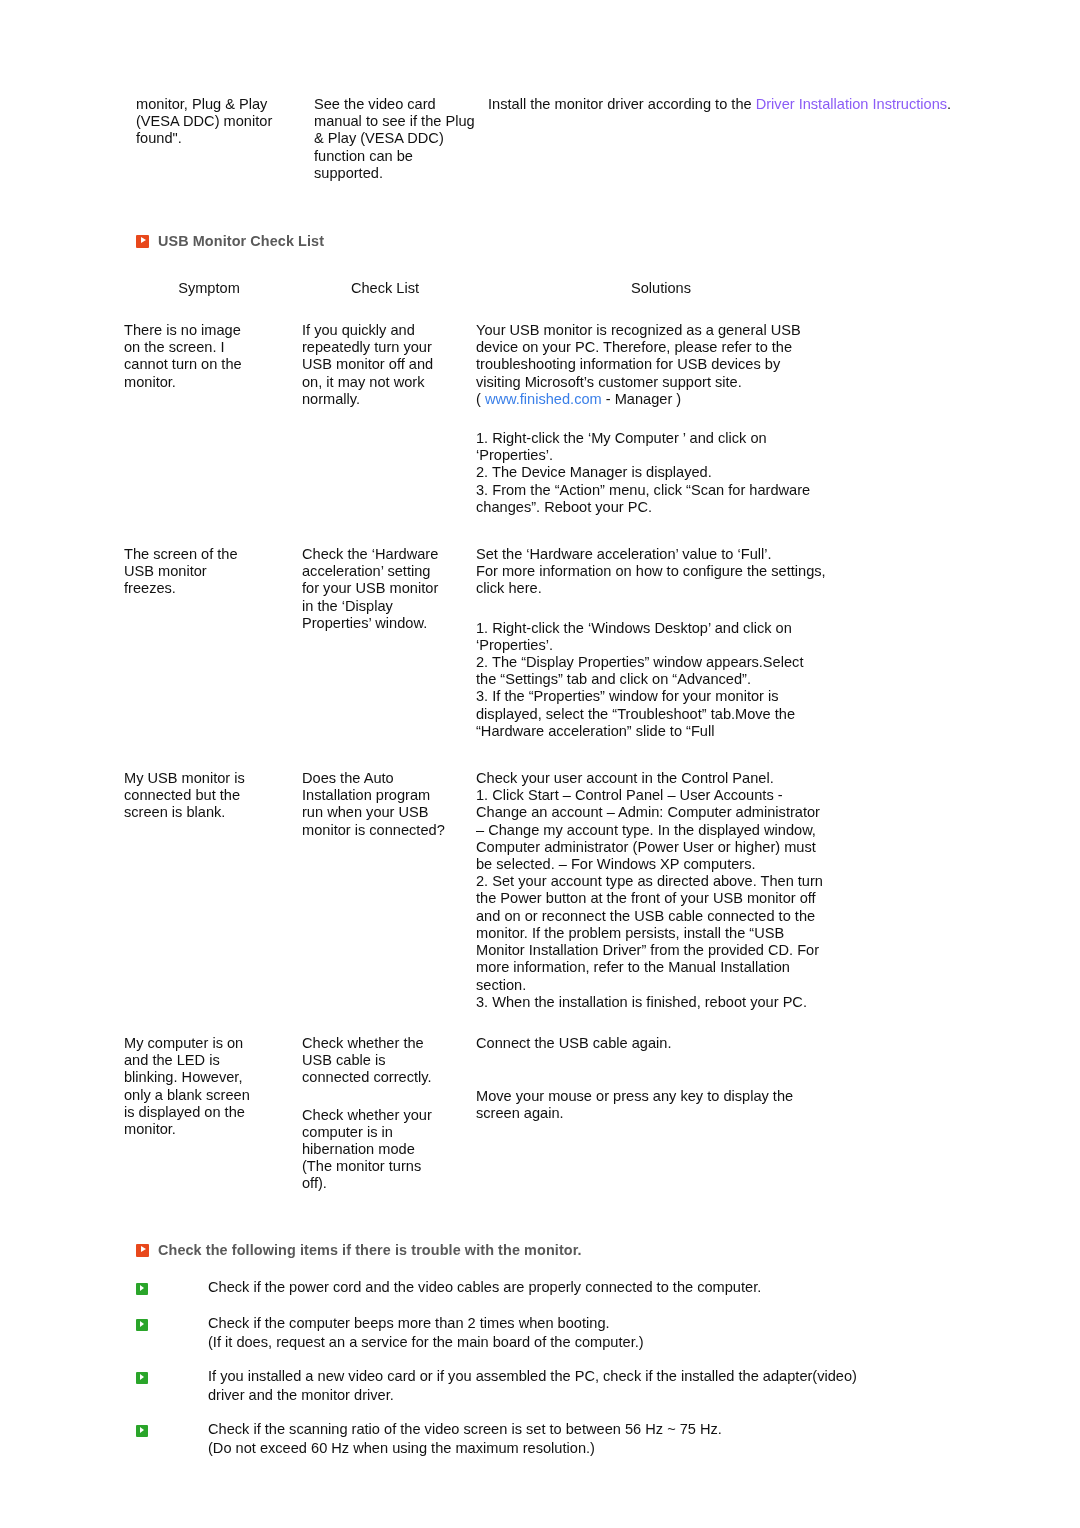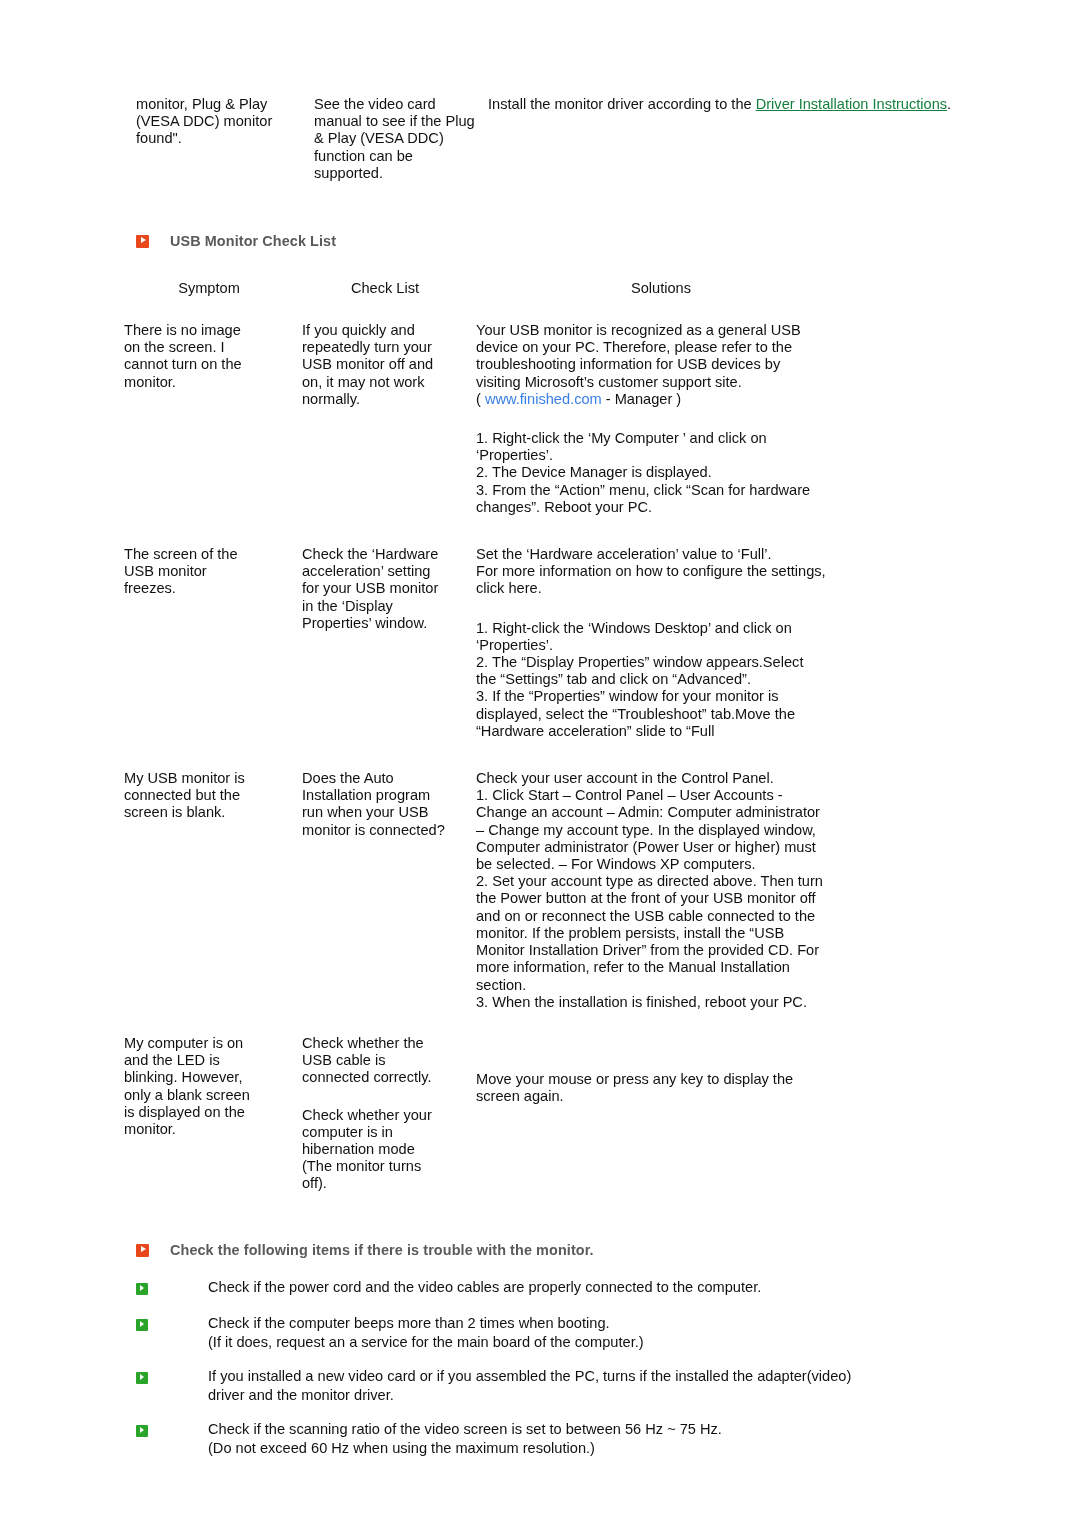--- a/index.html
+++ b/index.html
@@ -24,22 +24,21 @@
   }
 
   
   .txt {
     font-size: 14.6px;
     line-height: 17.2px;
     color: #111;
     white-space: pre-line;
   }
   .lnk {
-    color: #15803d;
-    text-decoration: underline;
+    color: #8b5cf6;
   }
   .lnk-ms {
     color: #3a7fe8;
   }
 
   
   .cont-table {
     position: absolute;
     left: 136px;
     top: 96px;
@@ -64,21 +63,21 @@
   .col-sol {
     flex: 1 1 auto;
     box-sizing: border-box;
   }
 
   
   .sec-head {
     position: absolute;
     display: flex;
     align-items: center;
-    gap: 21px;
+    gap: 9px;
   }
   .sec-head .label {
     font-size: 14.4px;
     font-weight: bold;
     color: #5a5a5a;
     letter-spacing: 0.1px;
   }
   .icon-sq {
     width: 13px;
     height: 13px;
@@ -299,20 +298,21 @@
 USB cable is
 connected correctly.</div>
         <div class="gap-20"></div>
         <div class="txt">Check whether your
 computer is in
 hibernation mode
 (The monitor turns
 off).</div>
       </div>
       <div class="col-sol">
+        <div class="txt">Connect the USB cable again.</div>
         <div class="gap-36"></div>
         <div class="txt">Move your mouse or press any key to display the
 screen again.</div>
       </div>
     </div>
 
   </div>
 
   <div class="sec-head bottom-head">
     <span class="icon-sq"></span>
@@ -327,21 +327,21 @@
     </div>
 
     <div class="bullet">
       <span class="icon-wrap"><span class="icon-sq green"></span></span>
       <span class="btext">Check if the computer beeps more than 2 times when booting.
 (If it does, request an a service for the main board of the computer.)</span>
     </div>
 
     <div class="bullet">
       <span class="icon-wrap"><span class="icon-sq green"></span></span>
-      <span class="btext">If you installed a new video card or if you assembled the PC, turns if the installed the adapter(video)
+      <span class="btext">If you installed a new video card or if you assembled the PC, check if the installed the adapter(video)
 driver and the monitor driver.</span>
     </div>
 
     <div class="bullet">
       <span class="icon-wrap"><span class="icon-sq green"></span></span>
       <span class="btext">Check if the scanning ratio of the video screen is set to between 56 Hz ~ 75 Hz.
 (Do not exceed 60 Hz when using the maximum resolution.)</span>
     </div>
 
   </div>

